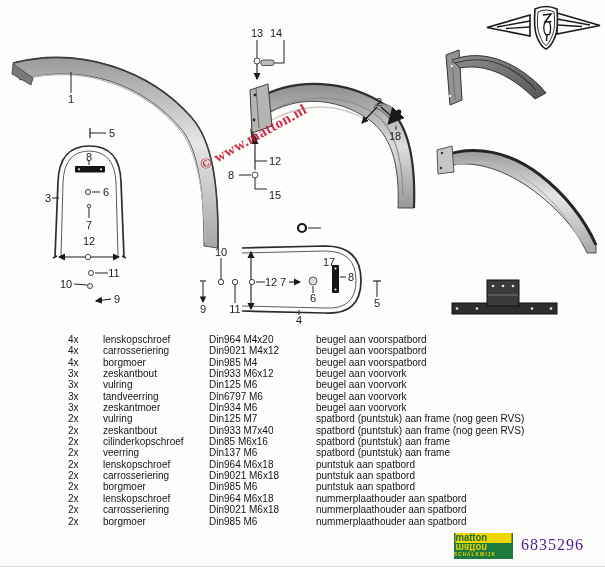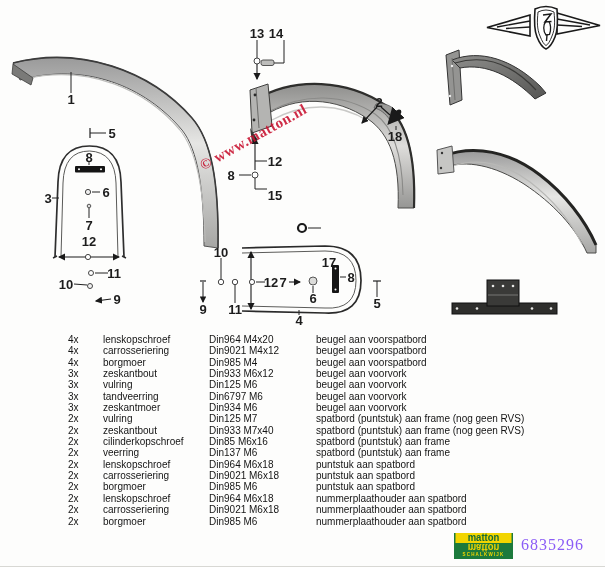--- a/index.html
+++ b/index.html
@@ -4,57 +4,57 @@
 <style>
   html,body{margin:0;padding:0;background:#fff;}
   .page{
     position:relative;width:605px;height:567px;background:#fdfdfc;overflow:hidden;
     font-family:"Liberation Sans",sans-serif;color:#111;
   }
   .diagram-svg{position:absolute;left:0;top:0;}
   
   .callout{
     position:absolute;transform:translate(-50%,-50%);
-    font-size:13px;font-weight:bold;color:#1c1c1c;line-height:1;
+    font-size:11px;font-weight:normal;color:#1c1c1c;line-height:1;
     font-family:"Liberation Sans",sans-serif;letter-spacing:0;
   }
   
   .watermark{
     position:absolute;left:201px;top:158px;
     transform:rotate(-29deg);transform-origin:0 50%;
     font-family:"Liberation Serif",serif;font-size:15px;font-weight:600;
     color:#c8102e;opacity:.88;letter-spacing:.5px;white-space:nowrap;
   }
   
   .parts-table{
     position:absolute;left:68px;top:334px;width:505px;
     font-size:10px;line-height:11.35px;color:#141414;
   }
   .parts-row{display:grid;grid-template-columns:35px 106px 107px auto;}
   .parts-row span{white-space:nowrap;overflow:visible;}
   
   .badge{
     position:absolute;left:454px;top:533px;width:59px;height:26px;
-    background:#1c7a3c;overflow:hidden;text-align:center;
+    background:#1c7a3c;overflow:hidden;
   }
   .badge-top{
     background:#f2d500;color:#156a33;font-weight:bold;font-size:10px;
     line-height:10px;height:10px;transform:scaleX(.95);
   }
   .badge-mirror{
     color:#f2d500;font-weight:bold;font-size:10px;line-height:9px;height:9px;
     transform:scaleY(-1) scaleX(.95);opacity:.95;
   }
   .badge-city{
     color:#f2d500;font-weight:bold;font-size:4.5px;letter-spacing:1.2px;
     line-height:6px;height:6px;
   }
   .catalog-number{
     position:absolute;left:521px;top:536px;
-    font-family:"Liberation Serif",serif;font-size:16px;color:#8b5cf6;
+    font-family:"Liberation Serif",serif;font-size:16px;color:#4c1d95;
     letter-spacing:1px;
   }
   .scan-edge{position:absolute;left:0;bottom:0;width:100%;height:1px;background:#d8d8d4;}
 </style>
 </head>
 <body>
 
 <div class="page">
 
   <svg class="diagram-svg" width="605" height="567" viewBox="0 0 605 567">

